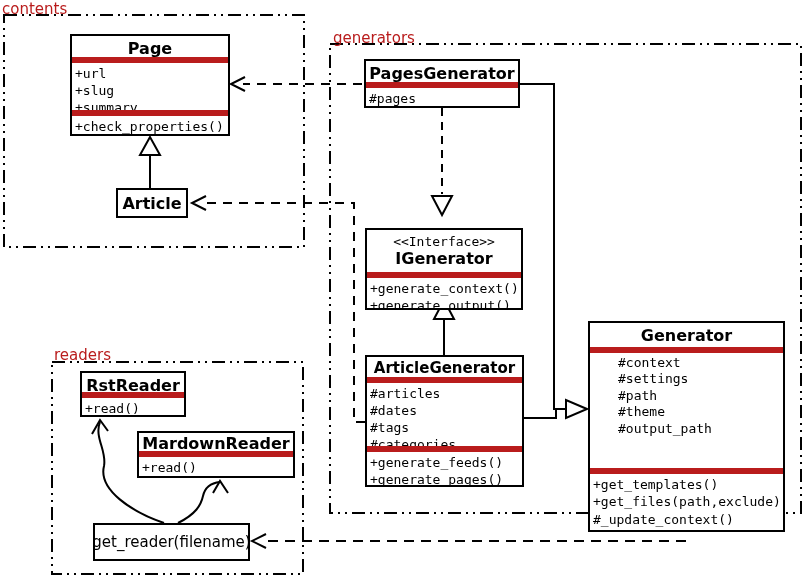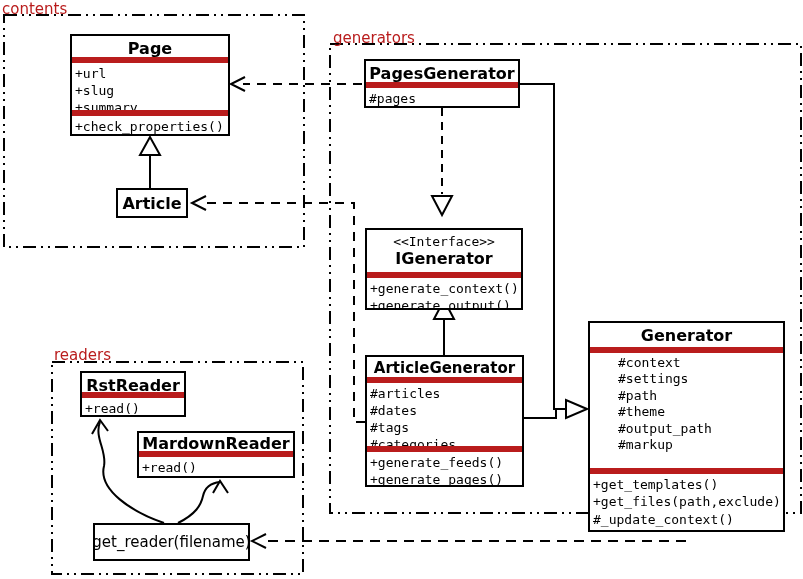--- a/index.html
+++ b/index.html
@@ -137,21 +137,20 @@
   </div>
 
   <div class="uml-box" style="left:588px; top:321px; width:197px; height:211px;">
     <div class="uml-title">Generator</div>
     <div class="comp rows grow tight">
       <div>#context</div>
       <div>#settings</div>
       <div>#path</div>
       <div>#theme</div>
       <div>#output_path</div>
-      <div>#markup</div>
     </div>
     <div class="comp rows loose">
       <div>+get_templates()</div>
       <div>+get_files(path,exclude)</div>
       <div>#_update_context()</div>
     </div>
   </div>
 
   <div class="uml-box" style="left:80px; top:371px; width:106px; height:46px;">
     <div class="uml-title">RstReader</div>

